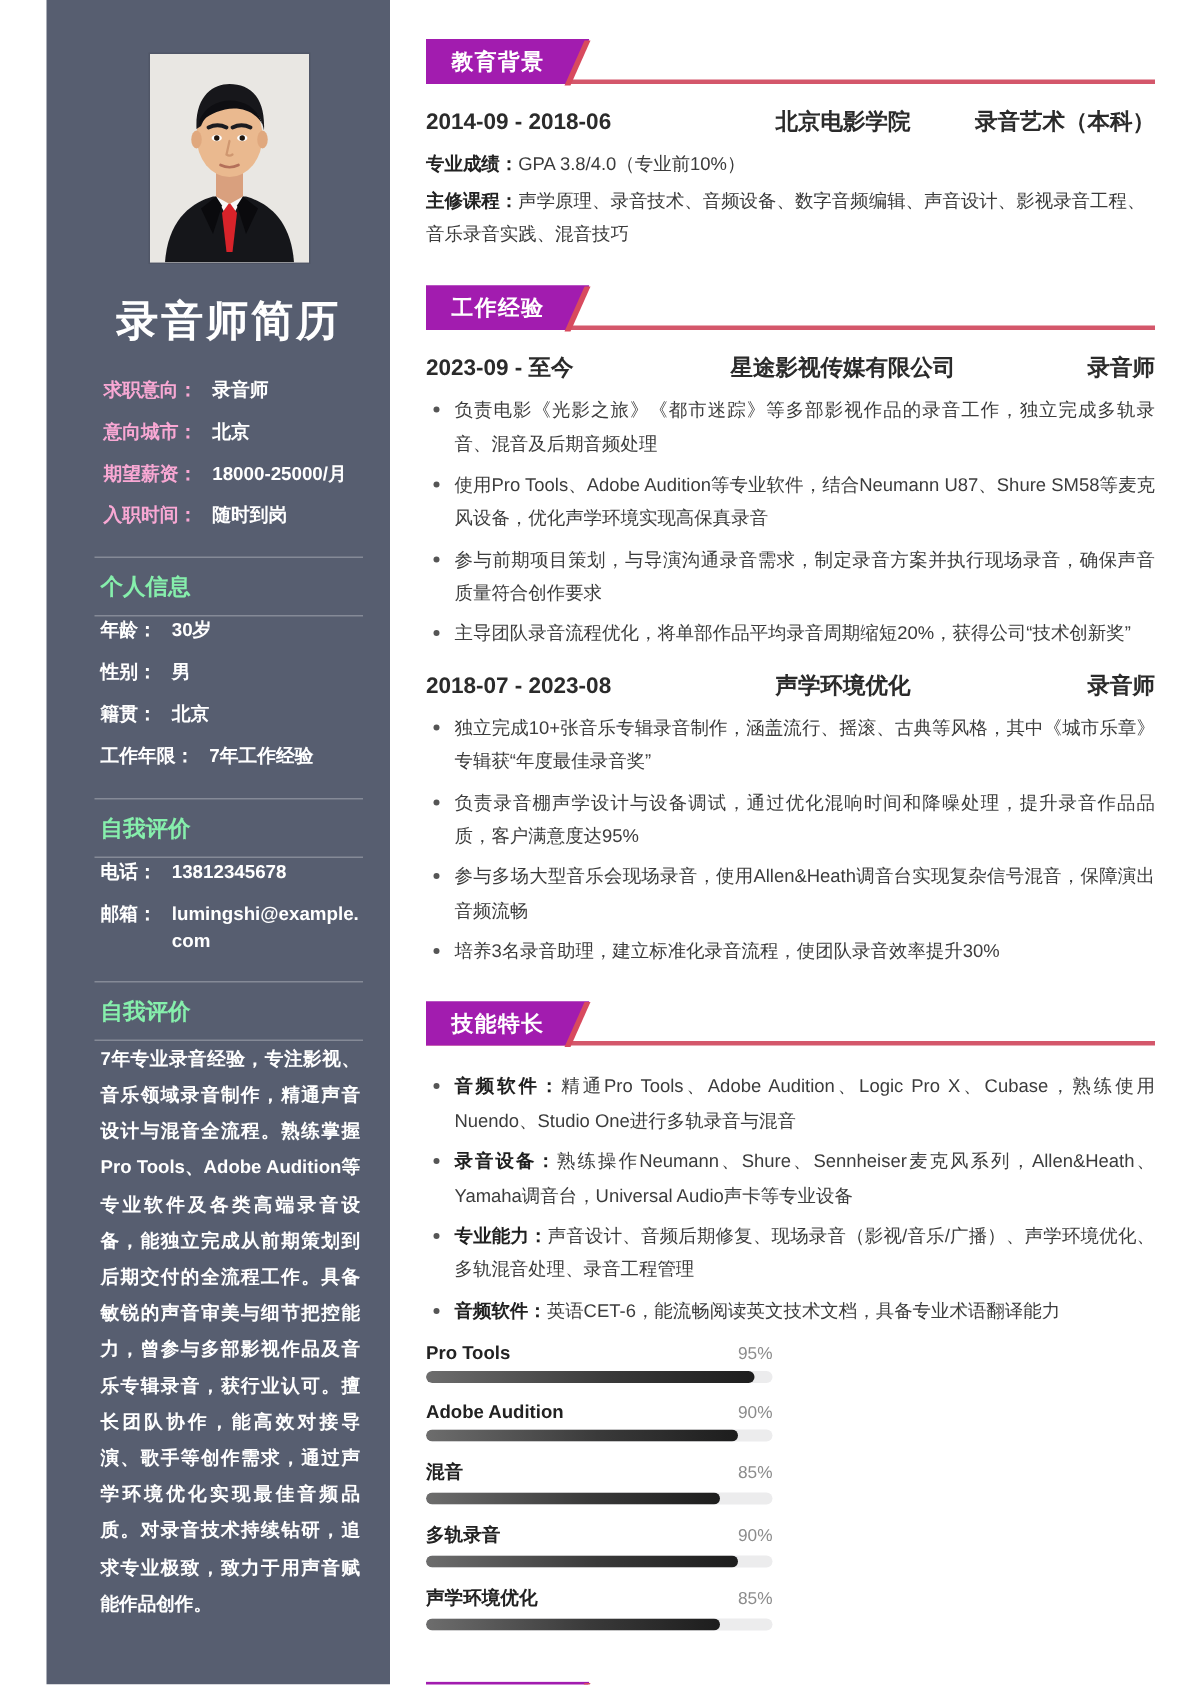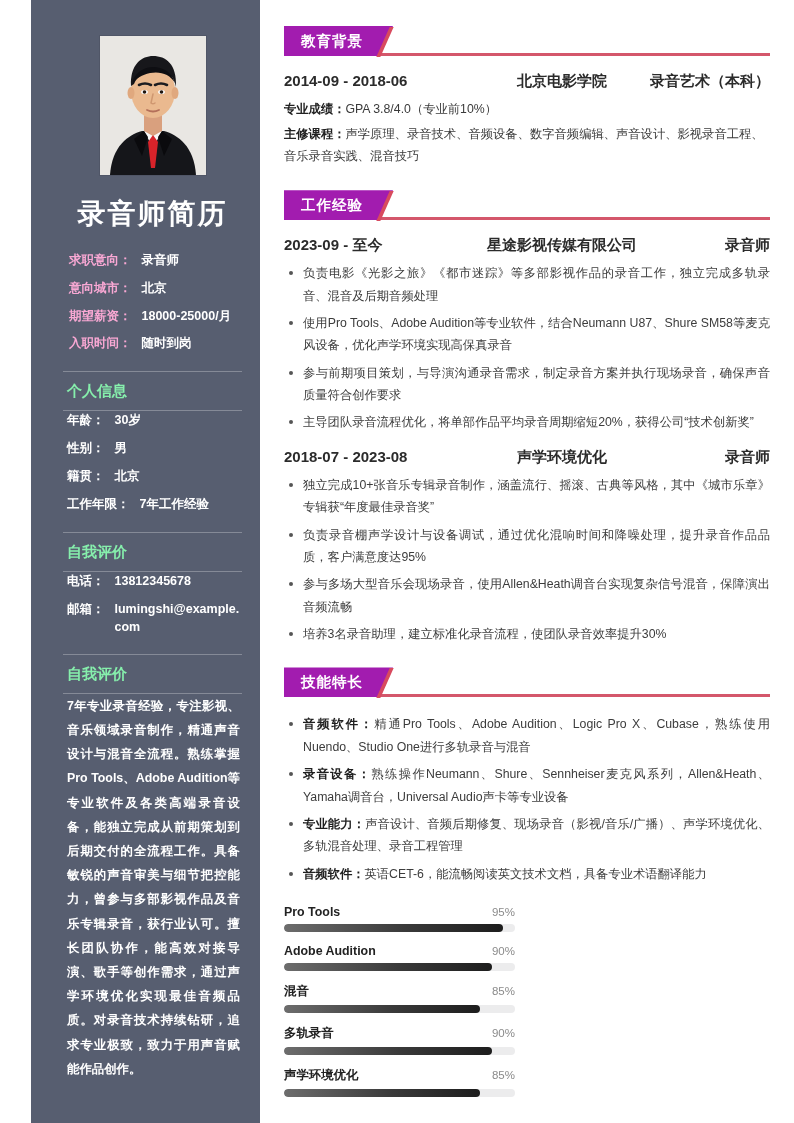--- a/index.html
+++ b/index.html
@@ -203,21 +203,21 @@
     background: #555;
   }
   ul.bullets li b { color: #1f1f1f; font-weight: bold; }
 
   .job-block { margin-bottom: 14px; }
 
   
   .bars {
     display: flex;
     flex-wrap: wrap;
-    margin-top: 20px;
+    margin-top: 10px;
     column-gap: 38px;
   }
   .bar-item {
     width: calc(50% - 12px);
     box-sizing: border-box;
     margin-bottom: 12px;
   }
   .bar-top {
     display: flex;
     justify-content: space-between;

